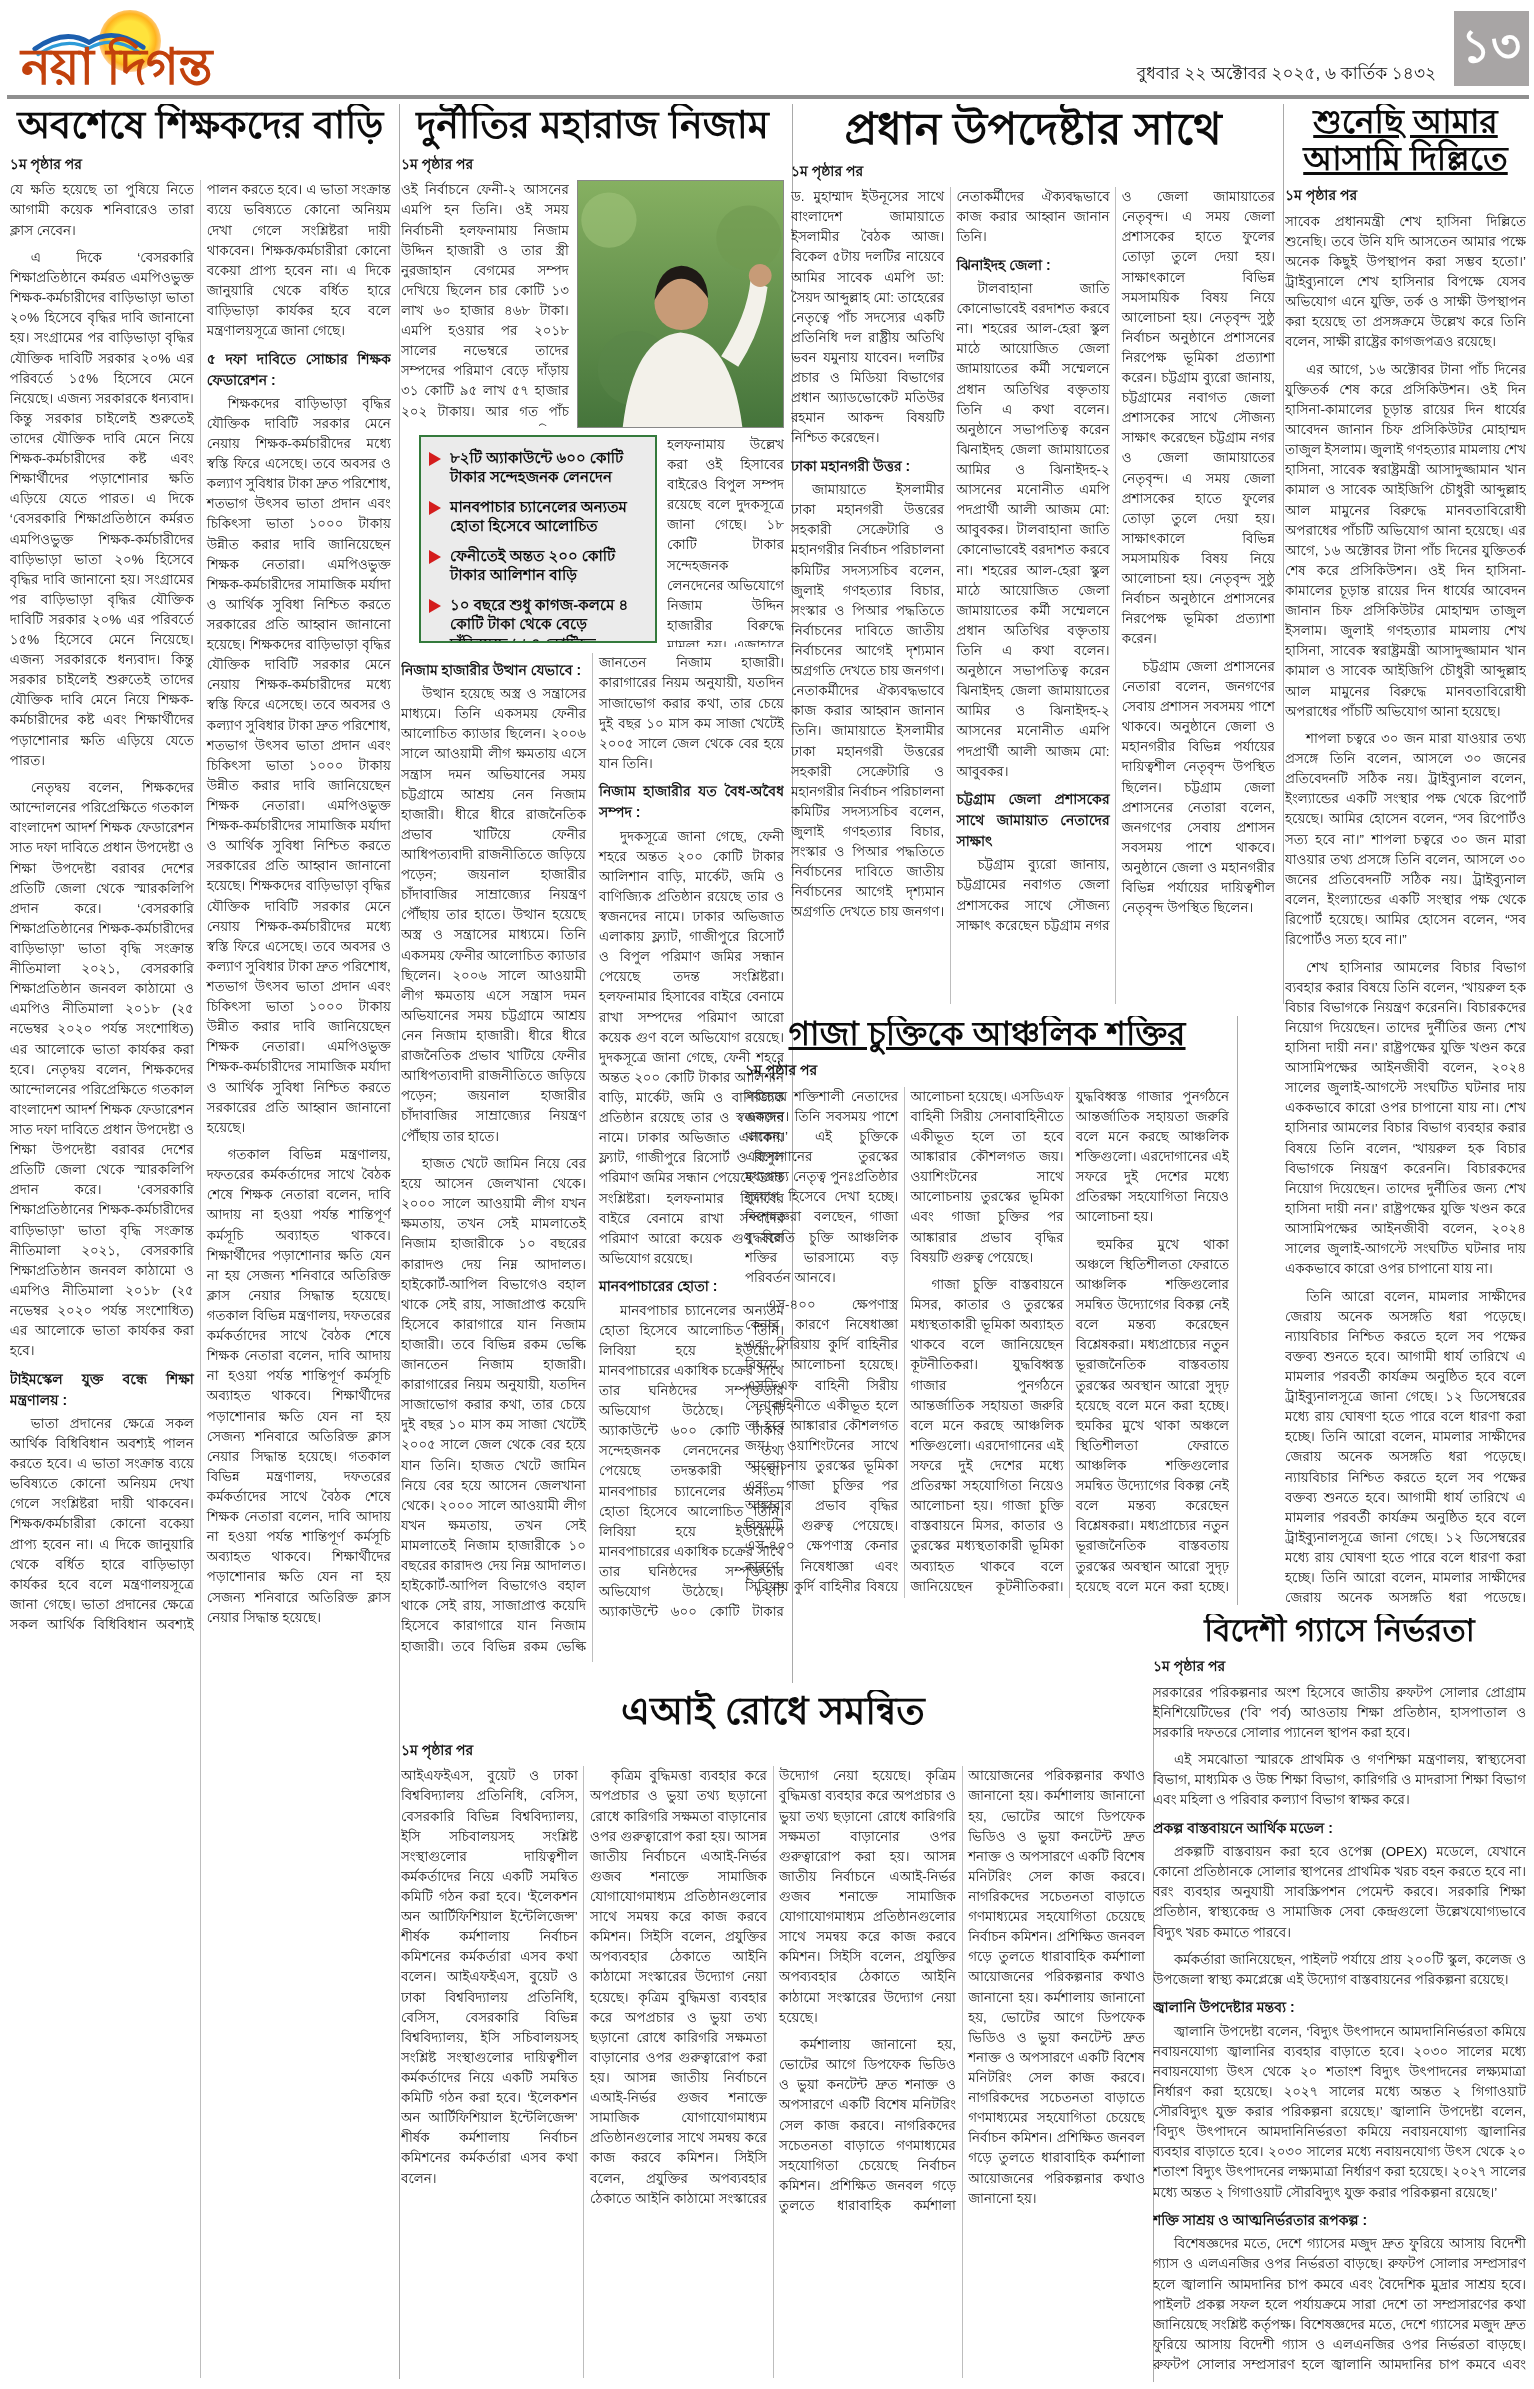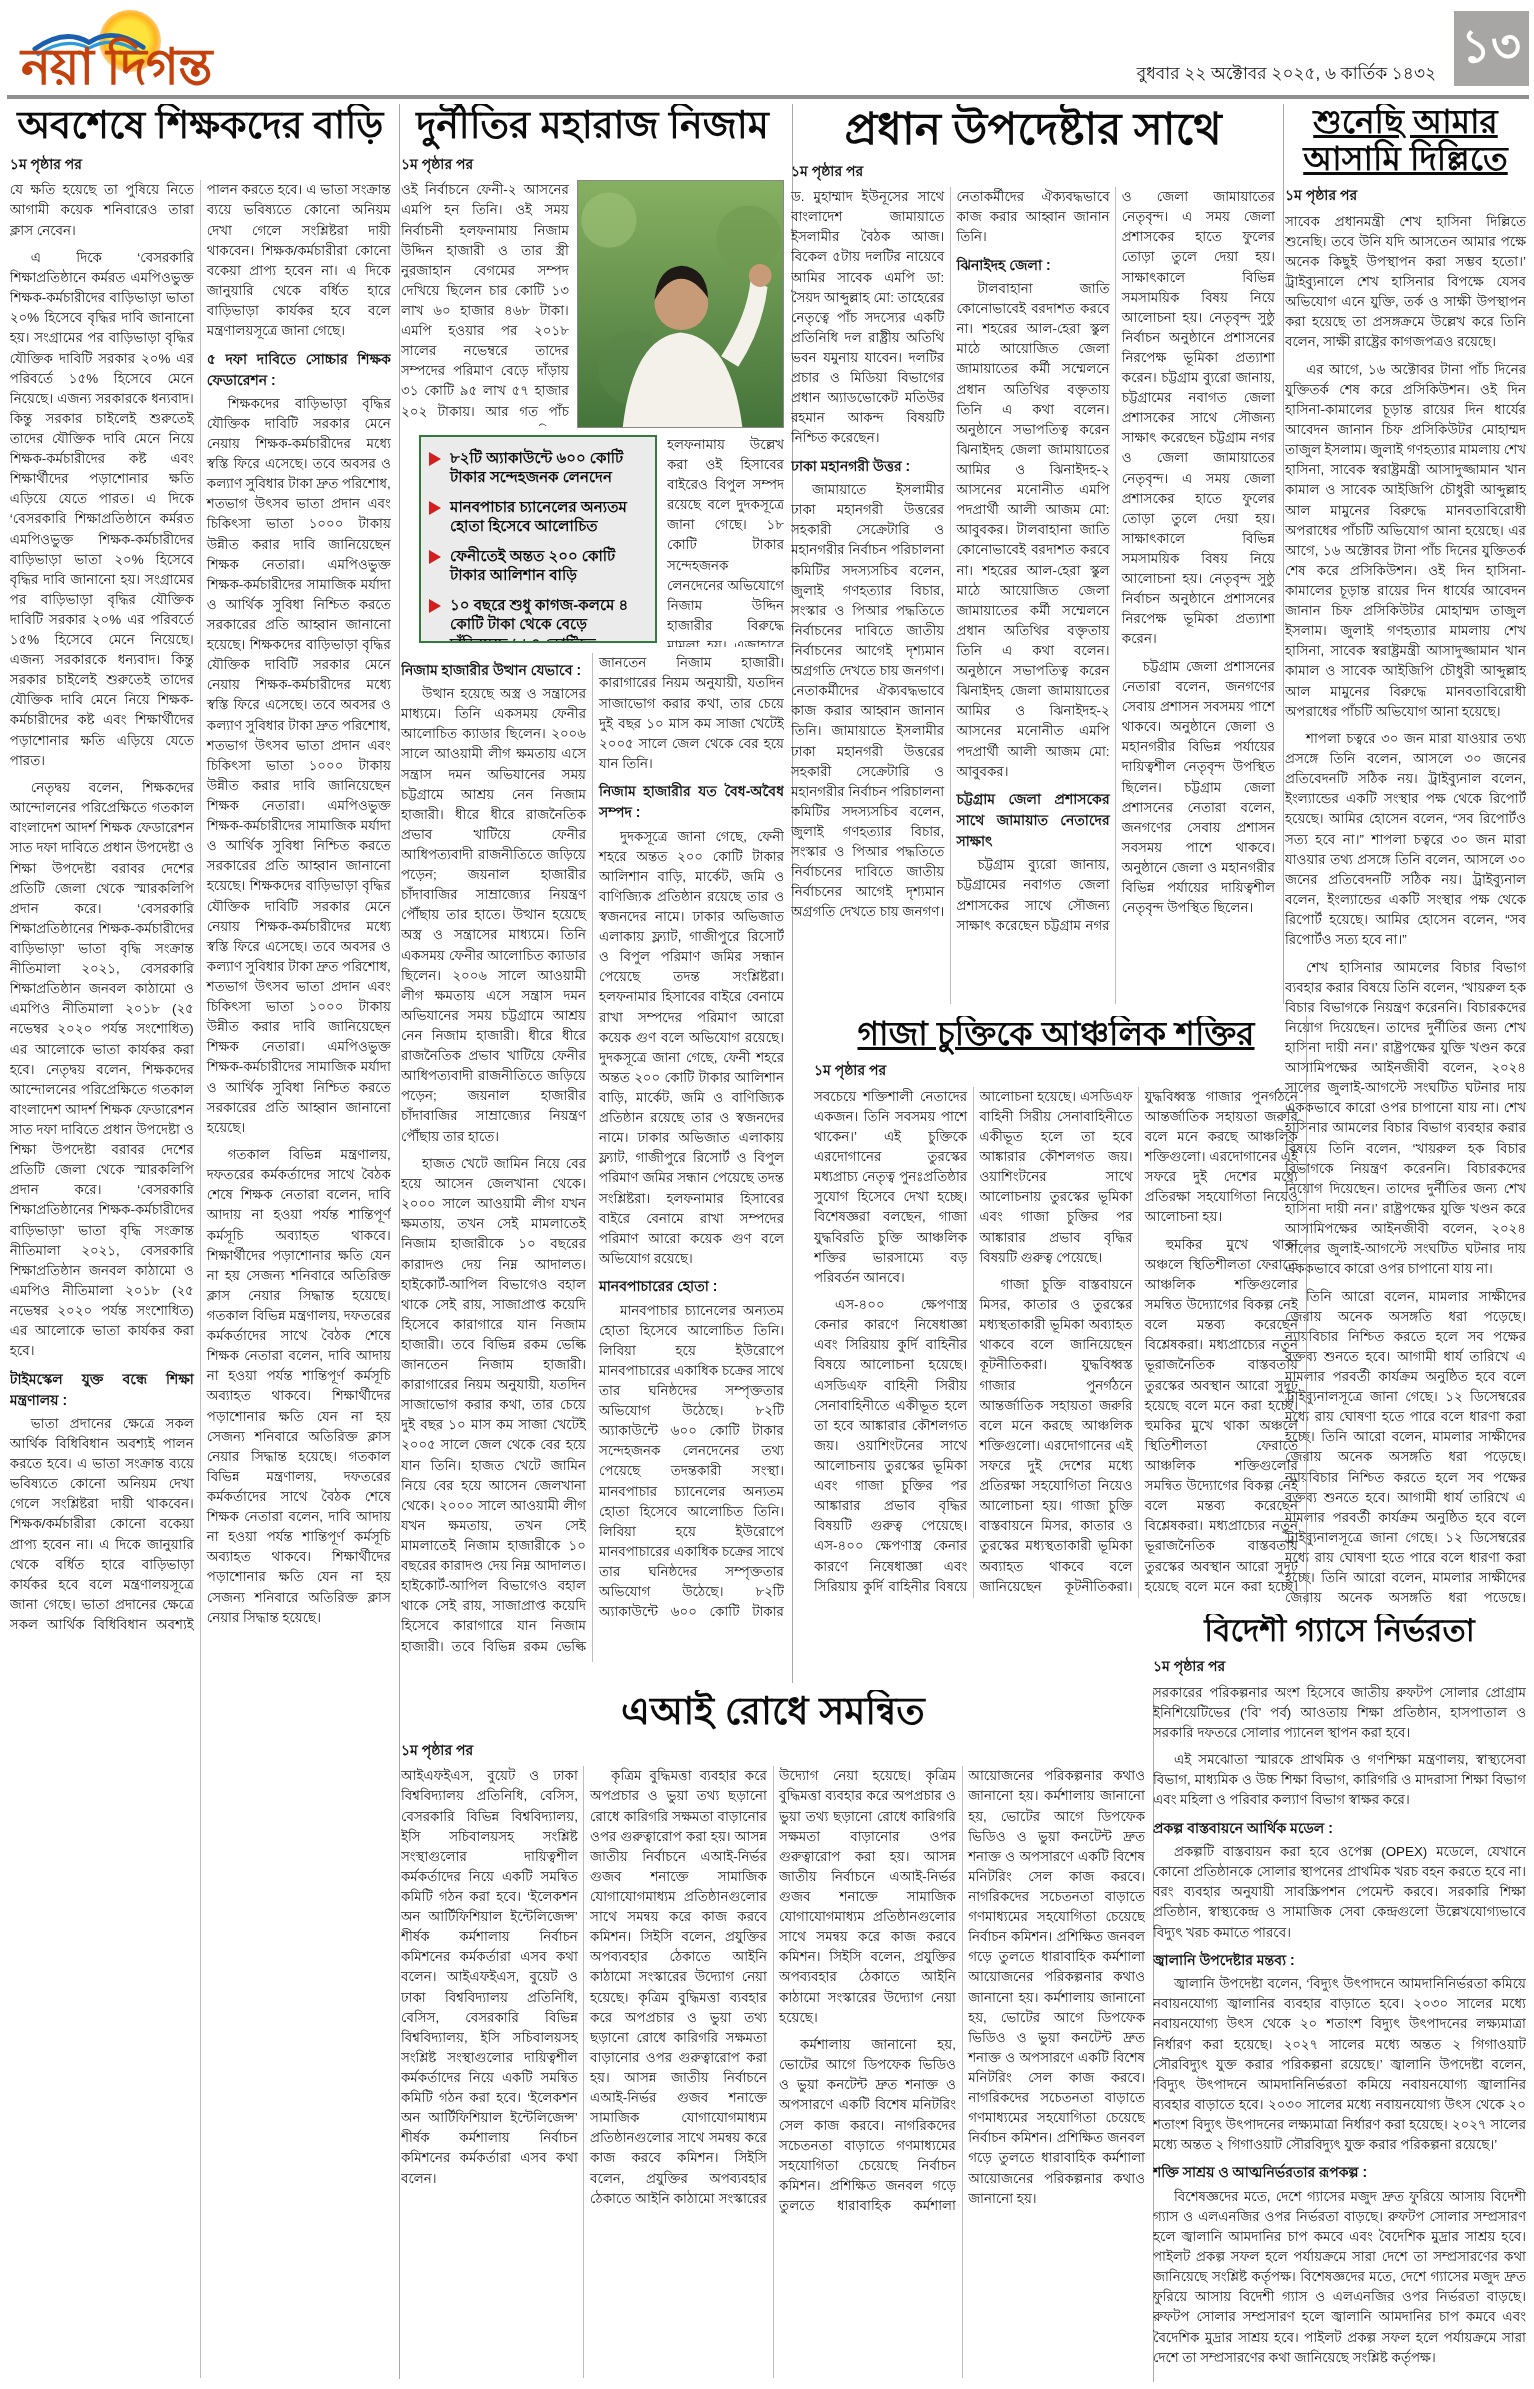--- a/index.html
+++ b/index.html
@@ -145,21 +145,21 @@
     <div class="cont-label">১ম পৃষ্ঠার পর</div>
     <div class="article-body" style="height:1408px;">
         <p class="para">সাবেক প্রধানমন্ত্রী শেখ হাসিনা দিল্লিতে শুনেছি। তবে উনি যদি আসতেন আমার পক্ষে অনেক কিছুই উপস্থাপন করা সম্ভব হতো।’ ট্রাইব্যুনালে শেখ হাসিনার বিপক্ষে যেসব অভিযোগ এনে যুক্তি, তর্ক ও সাক্ষী উপস্থাপন করা হয়েছে তা প্রসঙ্গক্রমে উল্লেখ করে তিনি বলেন, সাক্ষী রাষ্ট্রের কাগজপত্রও রয়েছে।</p>
         <p class="para">এর আগে, ১৬ অক্টোবর টানা পাঁচ দিনের যুক্তিতর্ক শেষ করে প্রসিকিউশন। ওই দিন হাসিনা-কামালের চূড়ান্ত রায়ের দিন ধার্যের আবেদন জানান চিফ প্রসিকিউটর মোহাম্মদ তাজুল ইসলাম। জুলাই গণহত্যার মামলায় শেখ হাসিনা, সাবেক স্বরাষ্ট্রমন্ত্রী আসাদুজ্জামান খান কামাল ও সাবেক আইজিপি চৌধুরী আব্দুল্লাহ আল মামুনের বিরুদ্ধে মানবতাবিরোধী অপরাধের পাঁচটি অভিযোগ আনা হয়েছে। এর আগে, ১৬ অক্টোবর টানা পাঁচ দিনের যুক্তিতর্ক শেষ করে প্রসিকিউশন। ওই দিন হাসিনা-কামালের চূড়ান্ত রায়ের দিন ধার্যের আবেদন জানান চিফ প্রসিকিউটর মোহাম্মদ তাজুল ইসলাম। জুলাই গণহত্যার মামলায় শেখ হাসিনা, সাবেক স্বরাষ্ট্রমন্ত্রী আসাদুজ্জামান খান কামাল ও সাবেক আইজিপি চৌধুরী আব্দুল্লাহ আল মামুনের বিরুদ্ধে মানবতাবিরোধী অপরাধের পাঁচটি অভিযোগ আনা হয়েছে।</p>
         <p class="para">শাপলা চত্বরে ৩০ জন মারা যাওয়ার তথ্য প্রসঙ্গে তিনি বলেন, আসলে ৩০ জনের প্রতিবেদনটি সঠিক নয়। ট্রাইব্যুনাল বলেন, ইংল্যান্ডের একটি সংস্থার পক্ষ থেকে রিপোর্ট হয়েছে। আমির হোসেন বলেন, “সব রিপোর্টও সত্য হবে না।” শাপলা চত্বরে ৩০ জন মারা যাওয়ার তথ্য প্রসঙ্গে তিনি বলেন, আসলে ৩০ জনের প্রতিবেদনটি সঠিক নয়। ট্রাইব্যুনাল বলেন, ইংল্যান্ডের একটি সংস্থার পক্ষ থেকে রিপোর্ট হয়েছে। আমির হোসেন বলেন, “সব রিপোর্টও সত্য হবে না।”</p>
         <p class="para">শেখ হাসিনার আমলের বিচার বিভাগ ব্যবহার করার বিষয়ে তিনি বলেন, ‘খায়রুল হক বিচার বিভাগকে নিয়ন্ত্রণ করেননি। বিচারকদের নিয়োগ দিয়েছেন। তাদের দুর্নীতির জন্য শেখ হাসিনা দায়ী নন।’ রাষ্ট্রপক্ষের যুক্তি খণ্ডন করে আসামিপক্ষের আইনজীবী বলেন, ২০২৪ সালের জুলাই-আগস্টে সংঘটিত ঘটনার দায় এককভাবে কারো ওপর চাপানো যায় না। শেখ হাসিনার আমলের বিচার বিভাগ ব্যবহার করার বিষয়ে তিনি বলেন, ‘খায়রুল হক বিচার বিভাগকে নিয়ন্ত্রণ করেননি। বিচারকদের নিয়োগ দিয়েছেন। তাদের দুর্নীতির জন্য শেখ হাসিনা দায়ী নন।’ রাষ্ট্রপক্ষের যুক্তি খণ্ডন করে আসামিপক্ষের আইনজীবী বলেন, ২০২৪ সালের জুলাই-আগস্টে সংঘটিত ঘটনার দায় এককভাবে কারো ওপর চাপানো যায় না।</p>
         <p class="para">তিনি আরো বলেন, মামলার সাক্ষীদের জেরায় অনেক অসঙ্গতি ধরা পড়েছে। ন্যায়বিচার নিশ্চিত করতে হলে সব পক্ষের বক্তব্য শুনতে হবে। আগামী ধার্য তারিখে এ মামলার পরবর্তী কার্যক্রম অনুষ্ঠিত হবে বলে ট্রাইব্যুনালসূত্রে জানা গেছে। ১২ ডিসেম্বরের মধ্যে রায় ঘোষণা হতে পারে বলে ধারণা করা হচ্ছে। তিনি আরো বলেন, মামলার সাক্ষীদের জেরায় অনেক অসঙ্গতি ধরা পড়েছে। ন্যায়বিচার নিশ্চিত করতে হলে সব পক্ষের বক্তব্য শুনতে হবে। আগামী ধার্য তারিখে এ মামলার পরবর্তী কার্যক্রম অনুষ্ঠিত হবে বলে ট্রাইব্যুনালসূত্রে জানা গেছে। ১২ ডিসেম্বরের মধ্যে রায় ঘোষণা হতে পারে বলে ধারণা করা হচ্ছে। তিনি আরো বলেন, মামলার সাক্ষীদের জেরায় অনেক অসঙ্গতি ধরা পড়েছে। ন্যায়বিচার নিশ্চিত করতে হলে সব পক্ষের বক্তব্য শুনতে হবে। আগামী ধার্য তারিখে এ মামলার পরবর্তী কার্যক্রম অনুষ্ঠিত হবে বলে ট্রাইব্যুনালসূত্রে জানা গেছে। ১২ ডিসেম্বরের মধ্যে রায় ঘোষণা হতে পারে বলে ধারণা করা হচ্ছে।</p>
       </div>
   </section>
 
-  <section class="article rule-right" style="left:814px;top:1016px;width:484px;height:589px;">
+  <section class="article rule-right" style="left:745px;top:1016px;width:484px;height:589px;">
     <h1 class="headline h-md">গাজা চুক্তিকে আঞ্চলিক শক্তির</h1>
     <div class="cont-label">১ম পৃষ্ঠার পর</div>
     <div class="article-body cols-3" style="height:511px;">
         <p class="para">সবচেয়ে শক্তিশালী নেতাদের একজন। তিনি সবসময় পাশে থাকেন।’ এই চুক্তিকে এরদোগানের তুরস্কের মধ্যপ্রাচ্য নেতৃত্ব পুনঃপ্রতিষ্ঠার সুযোগ হিসেবে দেখা হচ্ছে। বিশেষজ্ঞরা বলছেন, গাজা যুদ্ধবিরতি চুক্তি আঞ্চলিক শক্তির ভারসাম্যে বড় পরিবর্তন আনবে।</p>
         <p class="para">এস-৪০০ ক্ষেপণাস্ত্র কেনার কারণে নিষেধাজ্ঞা এবং সিরিয়ায় কুর্দি বাহিনীর বিষয়ে আলোচনা হয়েছে। এসডিএফ বাহিনী সিরীয় সেনাবাহিনীতে একীভূত হলে তা হবে আঙ্কারার কৌশলগত জয়। ওয়াশিংটনের সাথে আলোচনায় তুরস্কের ভূমিকা এবং গাজা চুক্তির পর আঙ্কারার প্রভাব বৃদ্ধির বিষয়টি গুরুত্ব পেয়েছে। এস-৪০০ ক্ষেপণাস্ত্র কেনার কারণে নিষেধাজ্ঞা এবং সিরিয়ায় কুর্দি বাহিনীর বিষয়ে আলোচনা হয়েছে। এসডিএফ বাহিনী সিরীয় সেনাবাহিনীতে একীভূত হলে তা হবে আঙ্কারার কৌশলগত জয়। ওয়াশিংটনের সাথে আলোচনায় তুরস্কের ভূমিকা এবং গাজা চুক্তির পর আঙ্কারার প্রভাব বৃদ্ধির বিষয়টি গুরুত্ব পেয়েছে।</p>
         <p class="para">গাজা চুক্তি বাস্তবায়নে মিসর, কাতার ও তুরস্কের মধ্যস্থতাকারী ভূমিকা অব্যাহত থাকবে বলে জানিয়েছেন কূটনীতিকরা। যুদ্ধবিধ্বস্ত গাজার পুনর্গঠনে আন্তর্জাতিক সহায়তা জরুরি বলে মনে করছে আঞ্চলিক শক্তিগুলো। এরদোগানের এই সফরে দুই দেশের মধ্যে প্রতিরক্ষা সহযোগিতা নিয়েও আলোচনা হয়। গাজা চুক্তি বাস্তবায়নে মিসর, কাতার ও তুরস্কের মধ্যস্থতাকারী ভূমিকা অব্যাহত থাকবে বলে জানিয়েছেন কূটনীতিকরা। যুদ্ধবিধ্বস্ত গাজার পুনর্গঠনে আন্তর্জাতিক সহায়তা জরুরি বলে মনে করছে আঞ্চলিক শক্তিগুলো। এরদোগানের এই সফরে দুই দেশের মধ্যে প্রতিরক্ষা সহযোগিতা নিয়েও আলোচনা হয়।</p>
         <p class="para">হুমকির মুখে থাকা অঞ্চলে স্থিতিশীলতা ফেরাতে আঞ্চলিক শক্তিগুলোর সমন্বিত উদ্যোগের বিকল্প নেই বলে মন্তব্য করেছেন বিশ্লেষকরা। মধ্যপ্রাচ্যের নতুন ভূরাজনৈতিক বাস্তবতায় তুরস্কের অবস্থান আরো সুদৃঢ় হয়েছে বলে মনে করা হচ্ছে। হুমকির মুখে থাকা অঞ্চলে স্থিতিশীলতা ফেরাতে আঞ্চলিক শক্তিগুলোর সমন্বিত উদ্যোগের বিকল্প নেই বলে মন্তব্য করেছেন বিশ্লেষকরা। মধ্যপ্রাচ্যের নতুন ভূরাজনৈতিক বাস্তবতায় তুরস্কের অবস্থান আরো সুদৃঢ় হয়েছে বলে মনে করা হচ্ছে। হুমকির মুখে থাকা অঞ্চলে স্থিতিশীলতা ফেরাতে আঞ্চলিক শক্তিগুলোর সমন্বিত উদ্যোগের বিকল্প নেই বলে মন্তব্য করেছেন বিশ্লেষকরা। মধ্যপ্রাচ্যের নতুন ভূরাজনৈতিক বাস্তবতায় তুরস্কের অবস্থান আরো সুদৃঢ় হয়েছে বলে মনে করা হচ্ছে।</p>
       </div>
   </section>
 
@@ -174,20 +174,21 @@
   </section>
 
   <section class="article" style="left:1153px;top:1614px;width:373px;height:769px;">
     <h1 class="headline h-sm">বিদেশী গ্যাসে নির্ভরতা</h1>
     <div class="cont-label">১ম পৃষ্ঠার পর</div>
     <div class="article-body" style="height:690px;">
         <p class="para">সরকারের পরিকল্পনার অংশ হিসেবে জাতীয় রুফটপ সোলার প্রোগ্রাম ইনিশিয়েটিভের (‘বি’ পর্ব) আওতায় শিক্ষা প্রতিষ্ঠান, হাসপাতাল ও সরকারি দফতরে সোলার প্যানেল স্থাপন করা হবে।</p>
         <p class="para">এই সমঝোতা স্মারকে প্রাথমিক ও গণশিক্ষা মন্ত্রণালয়, স্বাস্থ্যসেবা বিভাগ, মাধ্যমিক ও উচ্চ শিক্ষা বিভাগ, কারিগরি ও মাদরাসা শিক্ষা বিভাগ এবং মহিলা ও পরিবার কল্যাণ বিভাগ স্বাক্ষর করে।</p>
         <h3 class="subhead">প্রকল্প বাস্তবায়নে আর্থিক মডেল :</h3>
         <p class="para">প্রকল্পটি বাস্তবায়ন করা হবে ওপেক্স (OPEX) মডেলে, যেখানে কোনো প্রতিষ্ঠানকে সোলার স্থাপনের প্রাথমিক খরচ বহন করতে হবে না। বরং ব্যবহার অনুযায়ী সাবস্ক্রিপশন পেমেন্ট করবে। সরকারি শিক্ষা প্রতিষ্ঠান, স্বাস্থ্যকেন্দ্র ও সামাজিক সেবা কেন্দ্রগুলো উল্লেখযোগ্যভাবে বিদ্যুৎ খরচ কমাতে পারবে।</p>
+        <p class="para">কর্মকর্তারা জানিয়েছেন, পাইলট পর্যায়ে প্রায় ২০০টি স্কুল, কলেজ ও উপজেলা স্বাস্থ্য কমপ্লেক্সে এই উদ্যোগ বাস্তবায়নের পরিকল্পনা রয়েছে।</p>
         <h3 class="subhead">জ্বালানি উপদেষ্টার মন্তব্য :</h3>
         <p class="para">জ্বালানি উপদেষ্টা বলেন, ‘বিদ্যুৎ উৎপাদনে আমদানিনির্ভরতা কমিয়ে নবায়নযোগ্য জ্বালানির ব্যবহার বাড়াতে হবে। ২০৩০ সালের মধ্যে নবায়নযোগ্য উৎস থেকে ২০ শতাংশ বিদ্যুৎ উৎপাদনের লক্ষ্যমাত্রা নির্ধারণ করা হয়েছে। ২০২৭ সালের মধ্যে অন্তত ২ গিগাওয়াট সৌরবিদ্যুৎ যুক্ত করার পরিকল্পনা রয়েছে।’ জ্বালানি উপদেষ্টা বলেন, ‘বিদ্যুৎ উৎপাদনে আমদানিনির্ভরতা কমিয়ে নবায়নযোগ্য জ্বালানির ব্যবহার বাড়াতে হবে। ২০৩০ সালের মধ্যে নবায়নযোগ্য উৎস থেকে ২০ শতাংশ বিদ্যুৎ উৎপাদনের লক্ষ্যমাত্রা নির্ধারণ করা হয়েছে। ২০২৭ সালের মধ্যে অন্তত ২ গিগাওয়াট সৌরবিদ্যুৎ যুক্ত করার পরিকল্পনা রয়েছে।’</p>
         <h3 class="subhead">শক্তি সাশ্রয় ও আত্মনির্ভরতার রূপকল্প :</h3>
         <p class="para">বিশেষজ্ঞদের মতে, দেশে গ্যাসের মজুদ দ্রুত ফুরিয়ে আসায় বিদেশী গ্যাস ও এলএনজির ওপর নির্ভরতা বাড়ছে। রুফটপ সোলার সম্প্রসারণ হলে জ্বালানি আমদানির চাপ কমবে এবং বৈদেশিক মুদ্রার সাশ্রয় হবে। পাইলট প্রকল্প সফল হলে পর্যায়ক্রমে সারা দেশে তা সম্প্রসারণের কথা জানিয়েছে সংশ্লিষ্ট কর্তৃপক্ষ। বিশেষজ্ঞদের মতে, দেশে গ্যাসের মজুদ দ্রুত ফুরিয়ে আসায় বিদেশী গ্যাস ও এলএনজির ওপর নির্ভরতা বাড়ছে। রুফটপ সোলার সম্প্রসারণ হলে জ্বালানি আমদানির চাপ কমবে এবং বৈদেশিক মুদ্রার সাশ্রয় হবে। পাইলট প্রকল্প সফল হলে পর্যায়ক্রমে সারা দেশে তা সম্প্রসারণের কথা জানিয়েছে সংশ্লিষ্ট কর্তৃপক্ষ।</p>
       </div>
   </section>
 
 </div>
 
 

